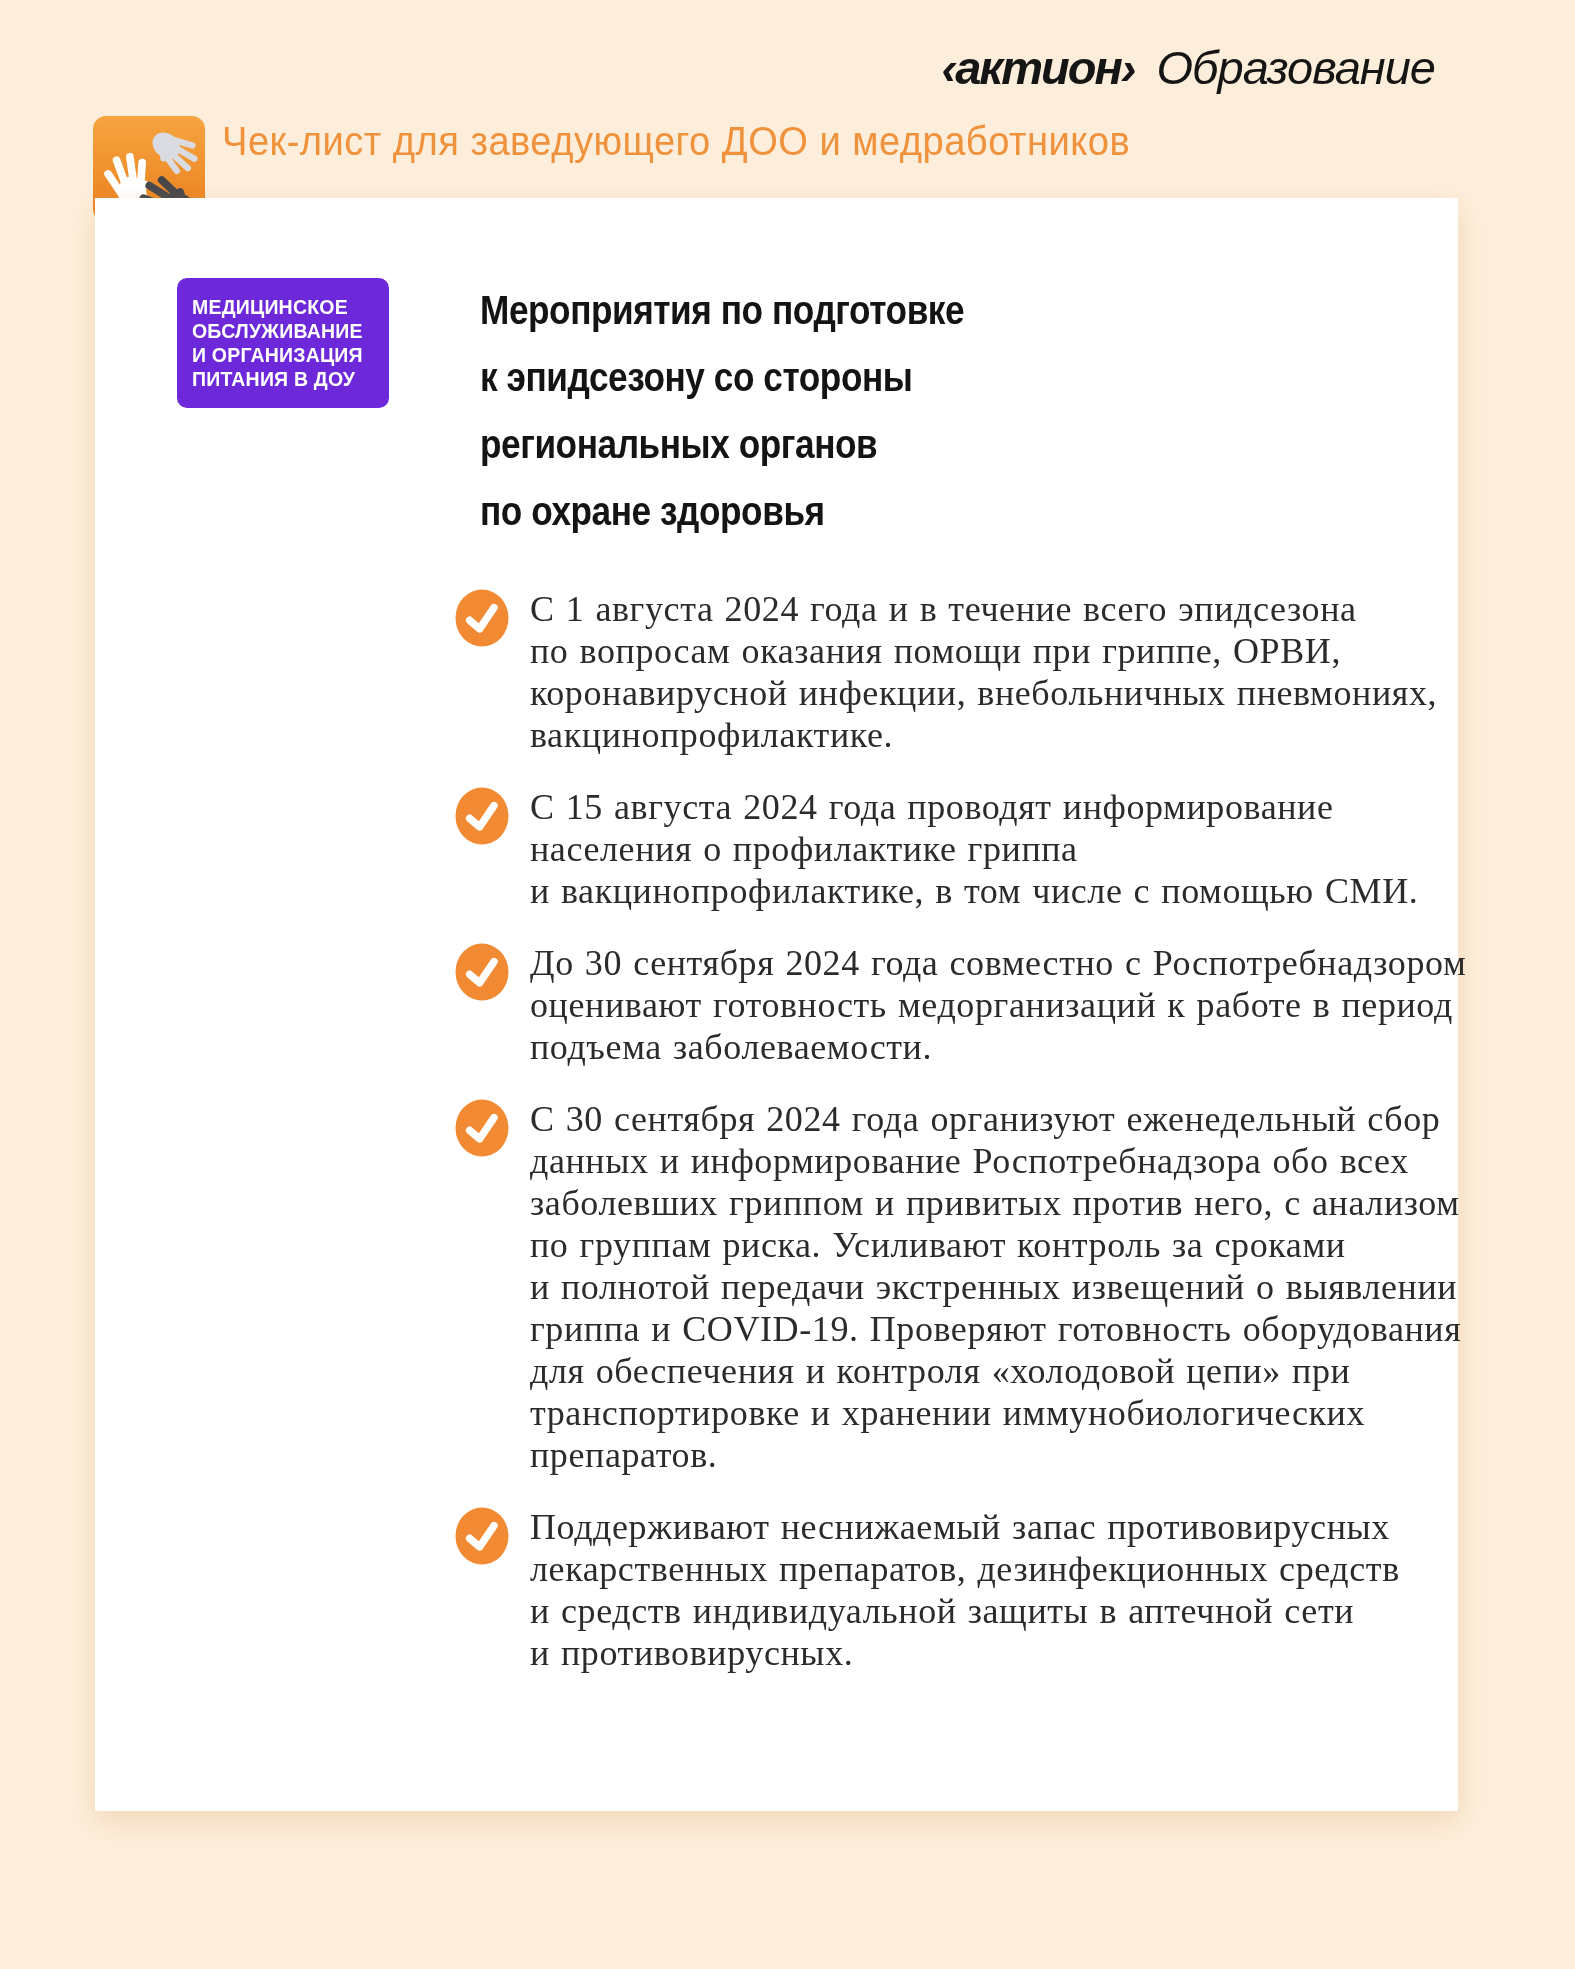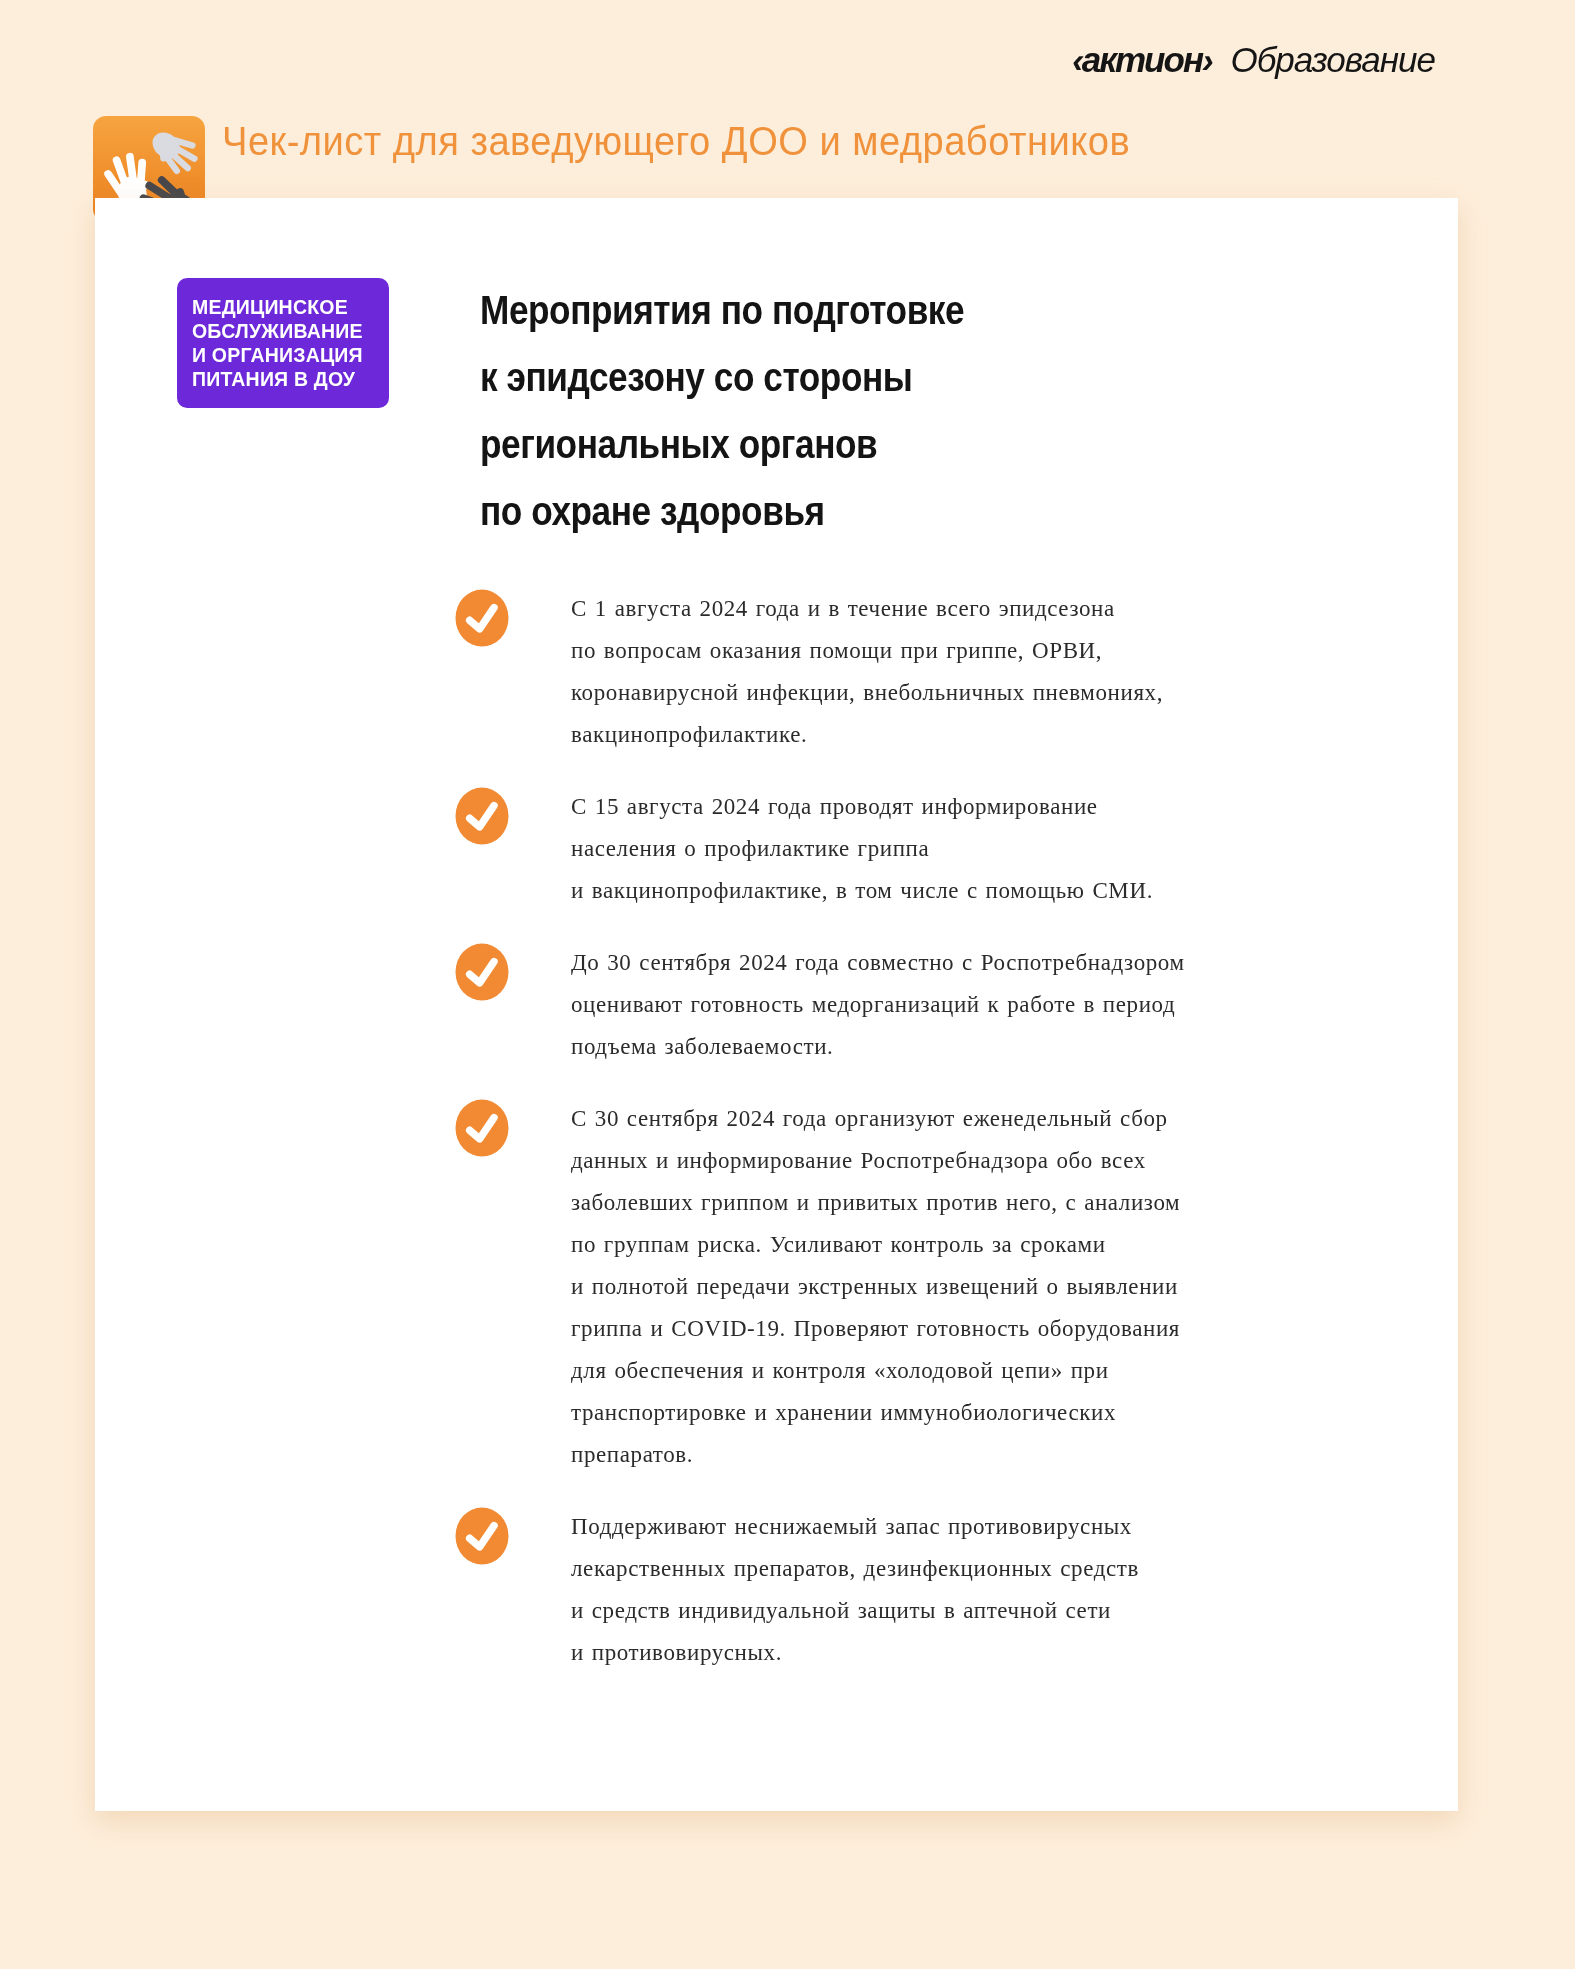--- a/index.html
+++ b/index.html
@@ -7,21 +7,21 @@
   .page{
     position:relative;
     width:1575px;height:1969px;
     background:#fdeedb;
     font-family:"Liberation Sans",sans-serif;
     overflow:hidden;
   }
   
   .logo{
     position:absolute;top:40px;right:140px;
-    font-size:35px;font-style:italic;color:#151515;
+    font-size:47px;font-style:italic;color:#151515;
     white-space:nowrap;letter-spacing:-1px;
   }
   .logo .mark{font-weight:700;letter-spacing:-2px;}
   .logo .suffix{font-weight:400;margin-left:10px;}
   
   .hands-icon{
     position:absolute;left:93px;top:116px;width:112px;height:106px;
   }
   .doc-title{
     position:absolute;left:222px;top:118px;
@@ -58,22 +58,22 @@
   .checklist{
     position:absolute;left:360px;top:390px;width:960px;
     list-style:none;margin:0;padding:0;
   }
   .checklist li{
     display:flex;align-items:flex-start;gap:21px;margin:0 0 30px 0;
   }
   .check-icon{flex:0 0 auto;width:54px;height:58px;margin-top:1px;}
   .item-text{
     font-family:"Liberation Serif",serif;
-    font-size:23px;line-height:42px;color:#2b2b2b;
-    letter-spacing:.6px;word-spacing:1.5px;margin-left:41px;
+    font-size:36px;line-height:42px;color:#2b2b2b;
+    letter-spacing:.6px;word-spacing:1.5px;
   }
   .item-text .line{white-space:nowrap;}
 </style>
 </head>
 <body>
 
 <div class="page">
 
   <div class="logo">
     <span class="mark">‹актион›</span>

